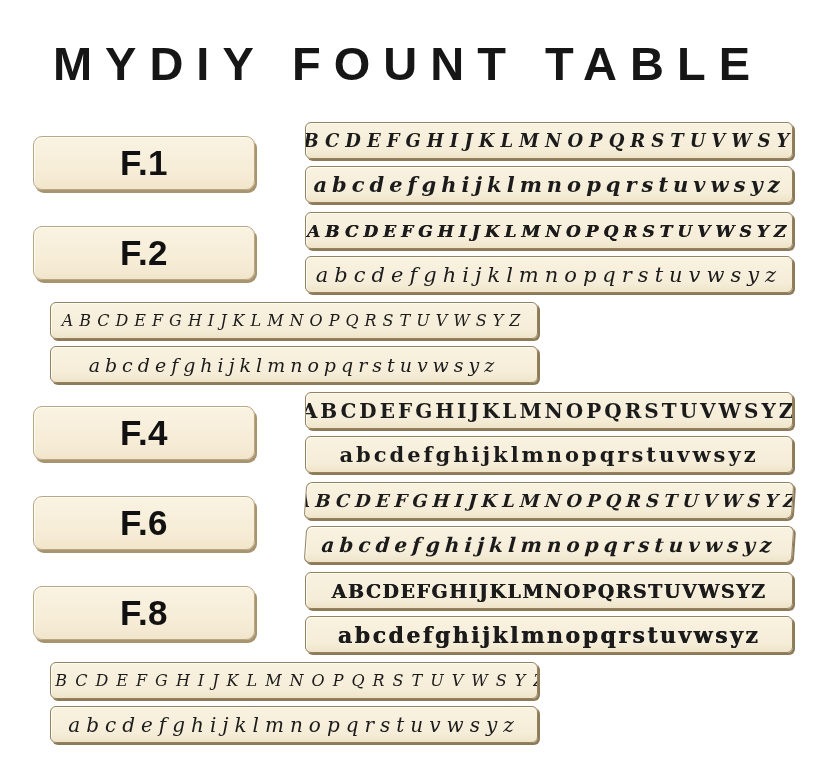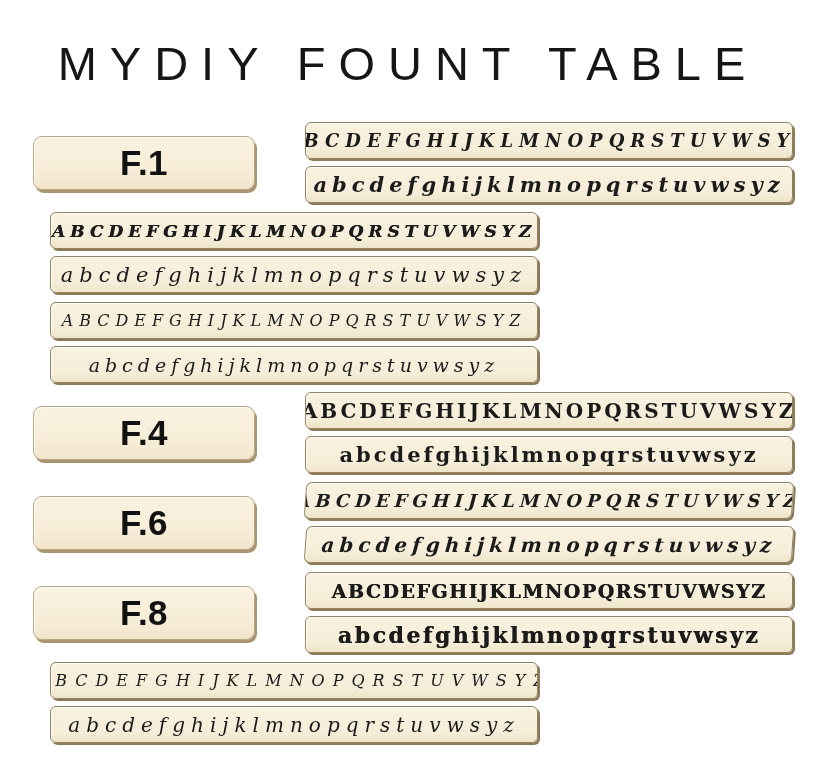--- a/index.html
+++ b/index.html
@@ -14,21 +14,21 @@
   .page {
     width: 816px;
     height: 770px;
     position: relative;
   }
   .title {
     margin: 0;
     padding-top: 36px;
     text-align: center;
     font-family: "Liberation Sans", sans-serif;
-    font-weight: 400;
+    font-weight: 700;
     font-size: 47px;
     letter-spacing: 13px;
     color: #161616;
     white-space: nowrap;
   }
   .rows {
     position: absolute;
     top: 122px;
     left: 0;
     width: 816px;
@@ -117,20 +117,23 @@
       <div class="plate">
         <span class="plate-label">F.1</span>
       </div>
       <div class="samples">
         <div class="strip upper fs1">ABCDEFGHIJKLMNOPQRSTUVWSYZ</div>
         <div class="strip lower fs1">abcdefghijklmnopqrstuvwsyz</div>
       </div>
     </div>
 
     <div class="row">
+      <div class="plate">
+        <span class="plate-label">F.2</span>
+      </div>
       <div class="samples">
         <div class="strip upper fs2">ABCDEFGHIJKLMNOPQRSTUVWSYZ</div>
         <div class="strip lower fs2">abcdefghijklmnopqrstuvwsyz</div>
       </div>
     </div>
 
     <div class="row">
       <div class="samples">
         <div class="strip upper fs3">ABCDEFGHIJKLMNOPQRSTUVWSYZ</div>
         <div class="strip lower fs3">abcdefghijklmnopqrstuvwsyz</div>

